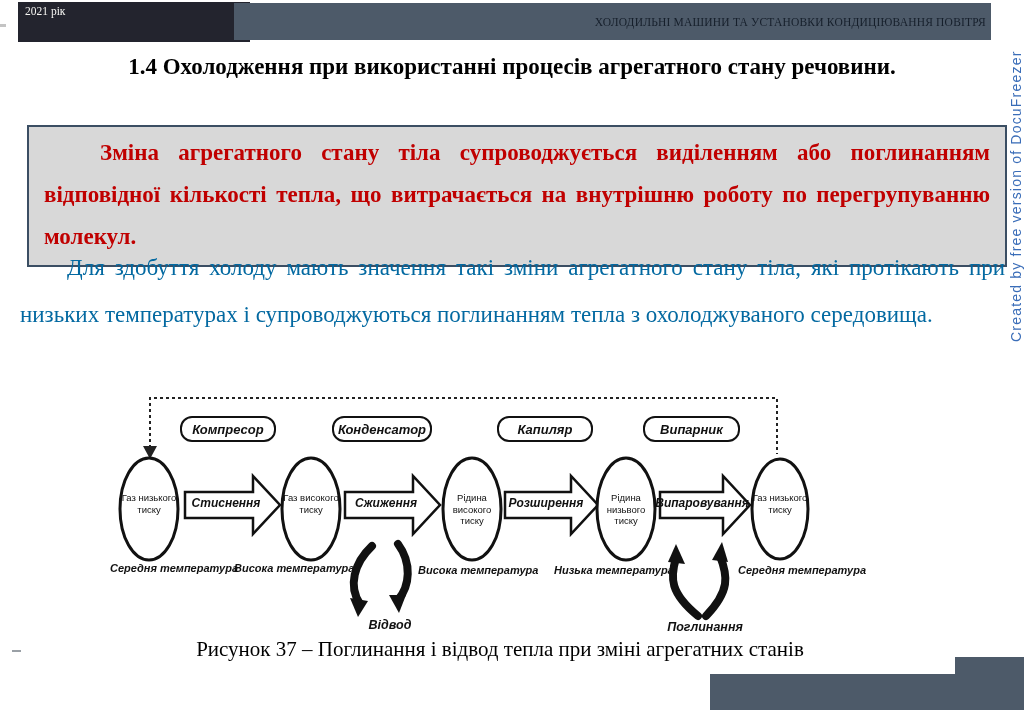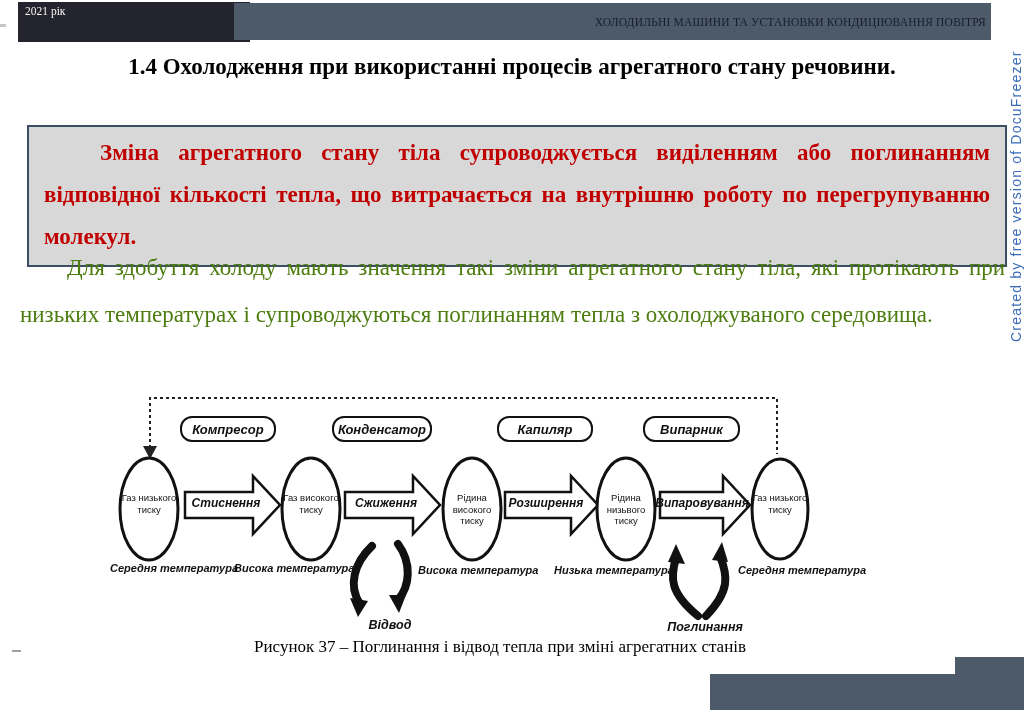--- a/index.html
+++ b/index.html
@@ -21,40 +21,40 @@
              color:#3a6db8;white-space:nowrap;}
 
   .title{left:0;top:54px;width:1024px;text-align:center;font-weight:bold;font-size:23px;
          color:#000;margin:0;}
 
   .highlight-box{left:27px;top:97px;width:980px;box-sizing:border-box;background:#d8d8d8;
                  border:2px solid #3b4e63;padding:5px 15px 7px 15px;margin-top:28px;}
   .highlight-box p{margin:0;font-size:23px;font-weight:bold;color:#c00000;line-height:42px;
                    text-indent:56px;text-align:justify;}
 
-  .body-text{left:20px;top:244px;width:985px;margin:0;font-size:23px;color:#4d7c0f;
+  .body-text{left:20px;top:244px;width:985px;margin:0;font-size:23px;color:#0369a1;
              line-height:47px;text-indent:47px;text-align:justify;}
 
   
   .diagram{left:110px;top:388px;width:760px;height:252px;
            font-family:"Liberation Sans", sans-serif;}
   .diagram svg{position:absolute;left:0;top:0;}
   .comp-box{position:absolute;height:26px;border:2px solid #111;border-radius:12px;background:#fff;
             display:flex;align-items:center;justify-content:center;font-weight:bold;
             font-style:italic;font-size:13px;color:#111;box-sizing:border-box;}
   .proc{position:absolute;top:108px;text-align:center;font-weight:bold;font-style:italic;
         font-size:12px;color:#111;}
   .state{position:absolute;top:104px;width:58px;text-align:center;
          font-size:9.5px;line-height:11.5px;color:#111;}
   .temp{position:absolute;font-weight:bold;font-style:italic;font-size:11px;color:#111;
         white-space:nowrap;}
   .heat-label{position:absolute;font-weight:bold;font-style:italic;font-size:12.5px;color:#111;
               text-align:center;}
 
-  .caption{left:0;top:637px;width:1000px;margin:0;text-align:center;font-size:17px;color:#000;}
+  .caption{left:0;top:637px;width:1000px;margin:0;text-align:center;font-size:21px;color:#000;}
 
   .corner-a{left:955px;top:657px;width:69px;height:53px;background:#4d5a69;}
   .corner-b{left:710px;top:674px;width:314px;height:36px;background:#4d5a69;}
 </style>
 </head>
 <body>
 
 <div class="page">
 
   <div class="abs tick-top"></div>

